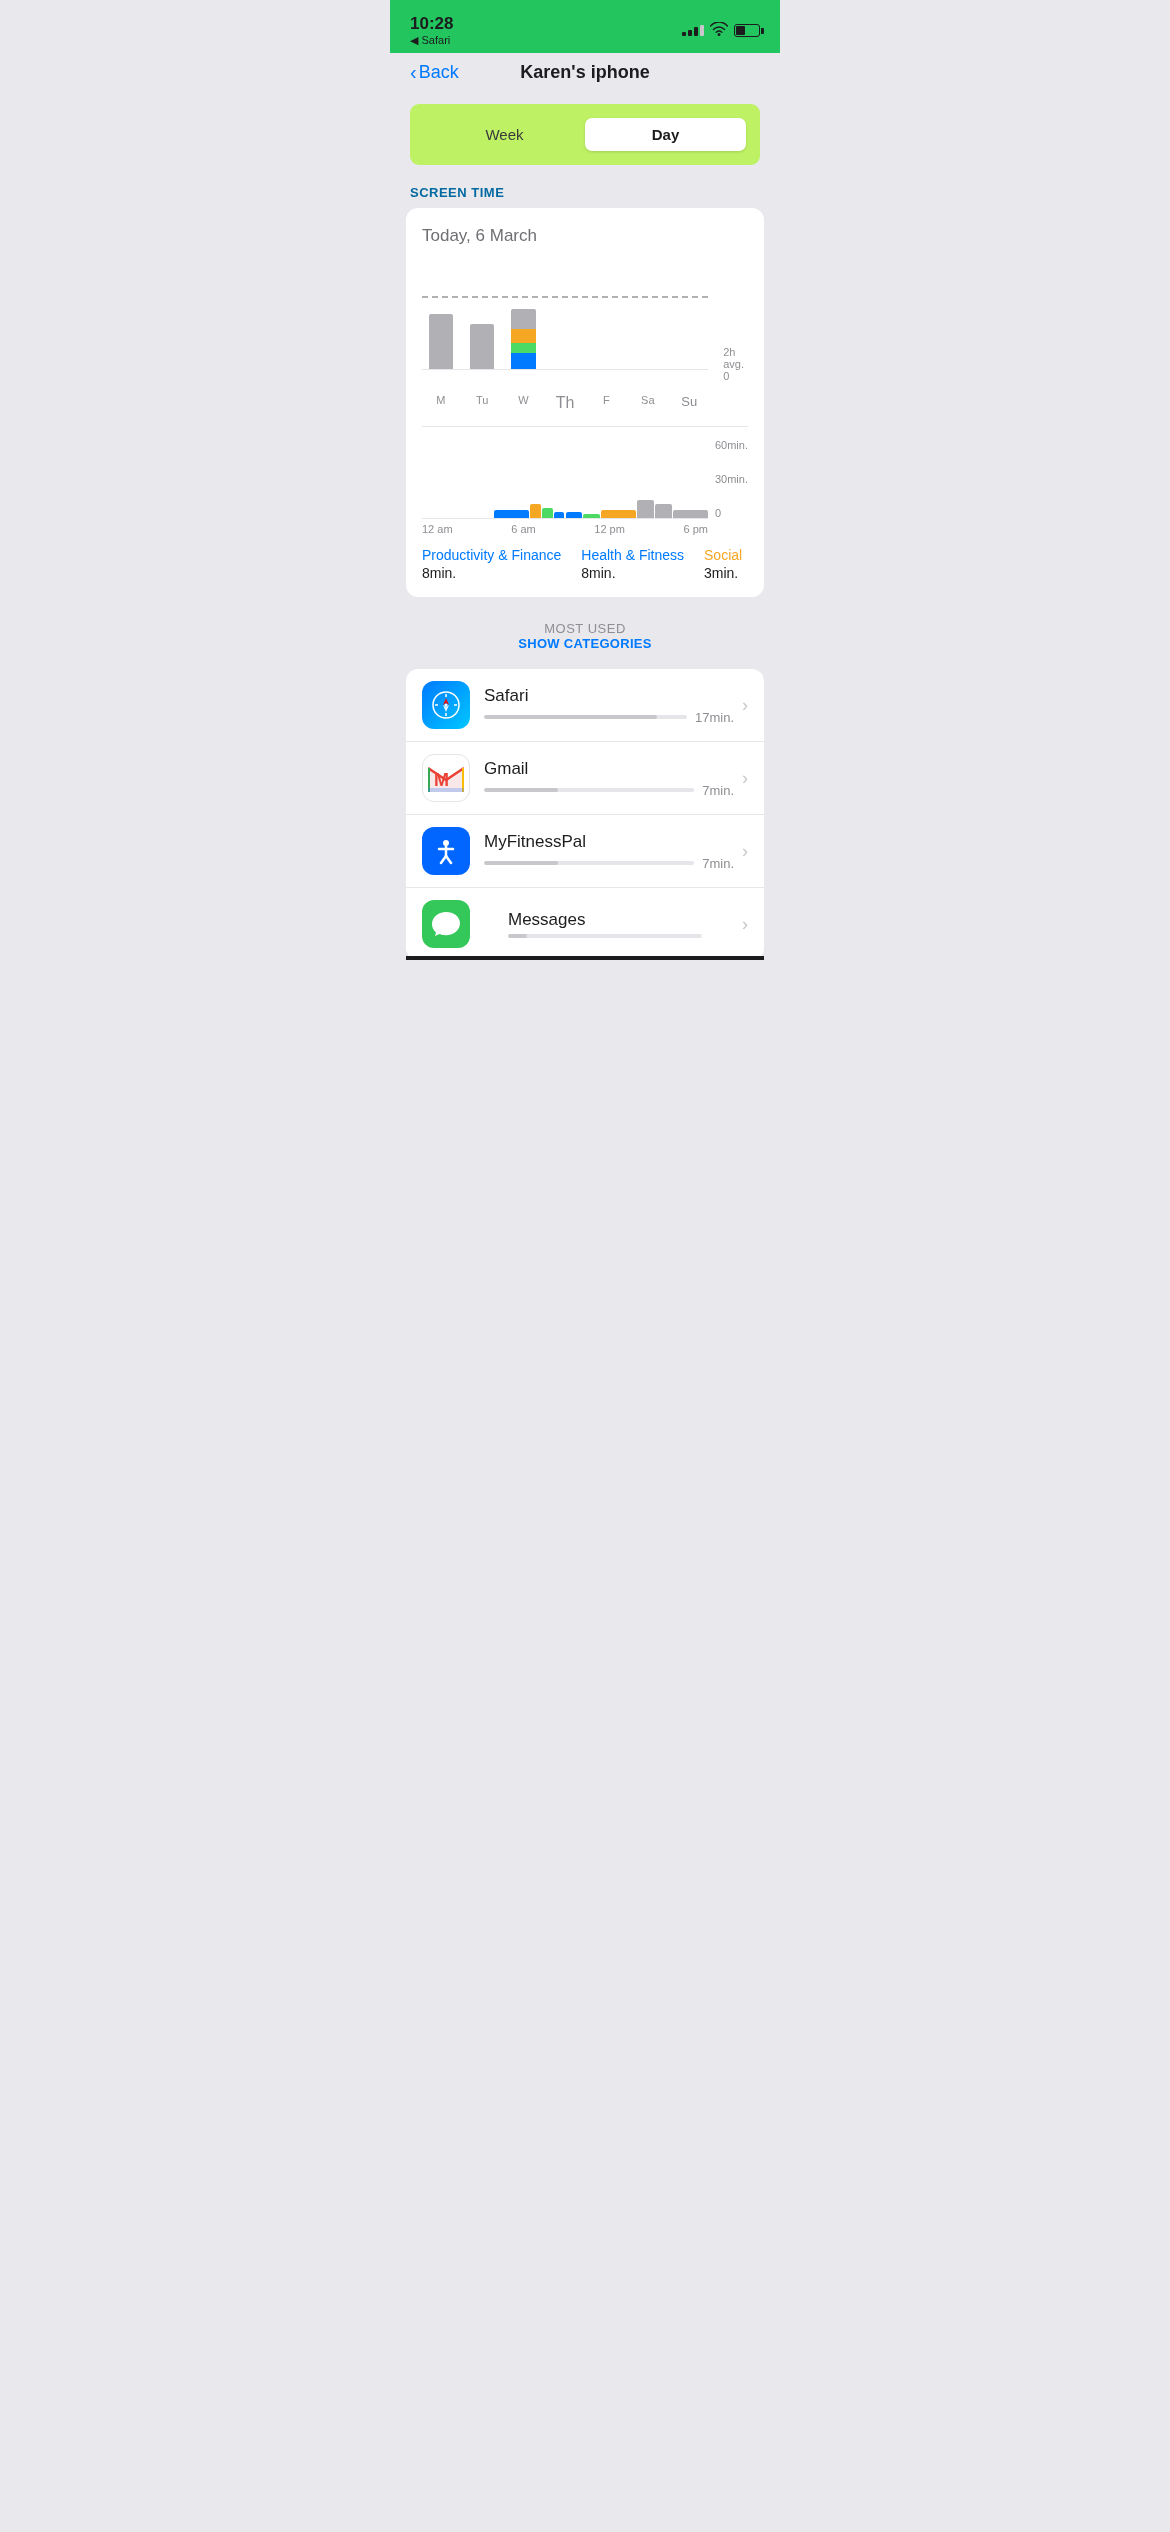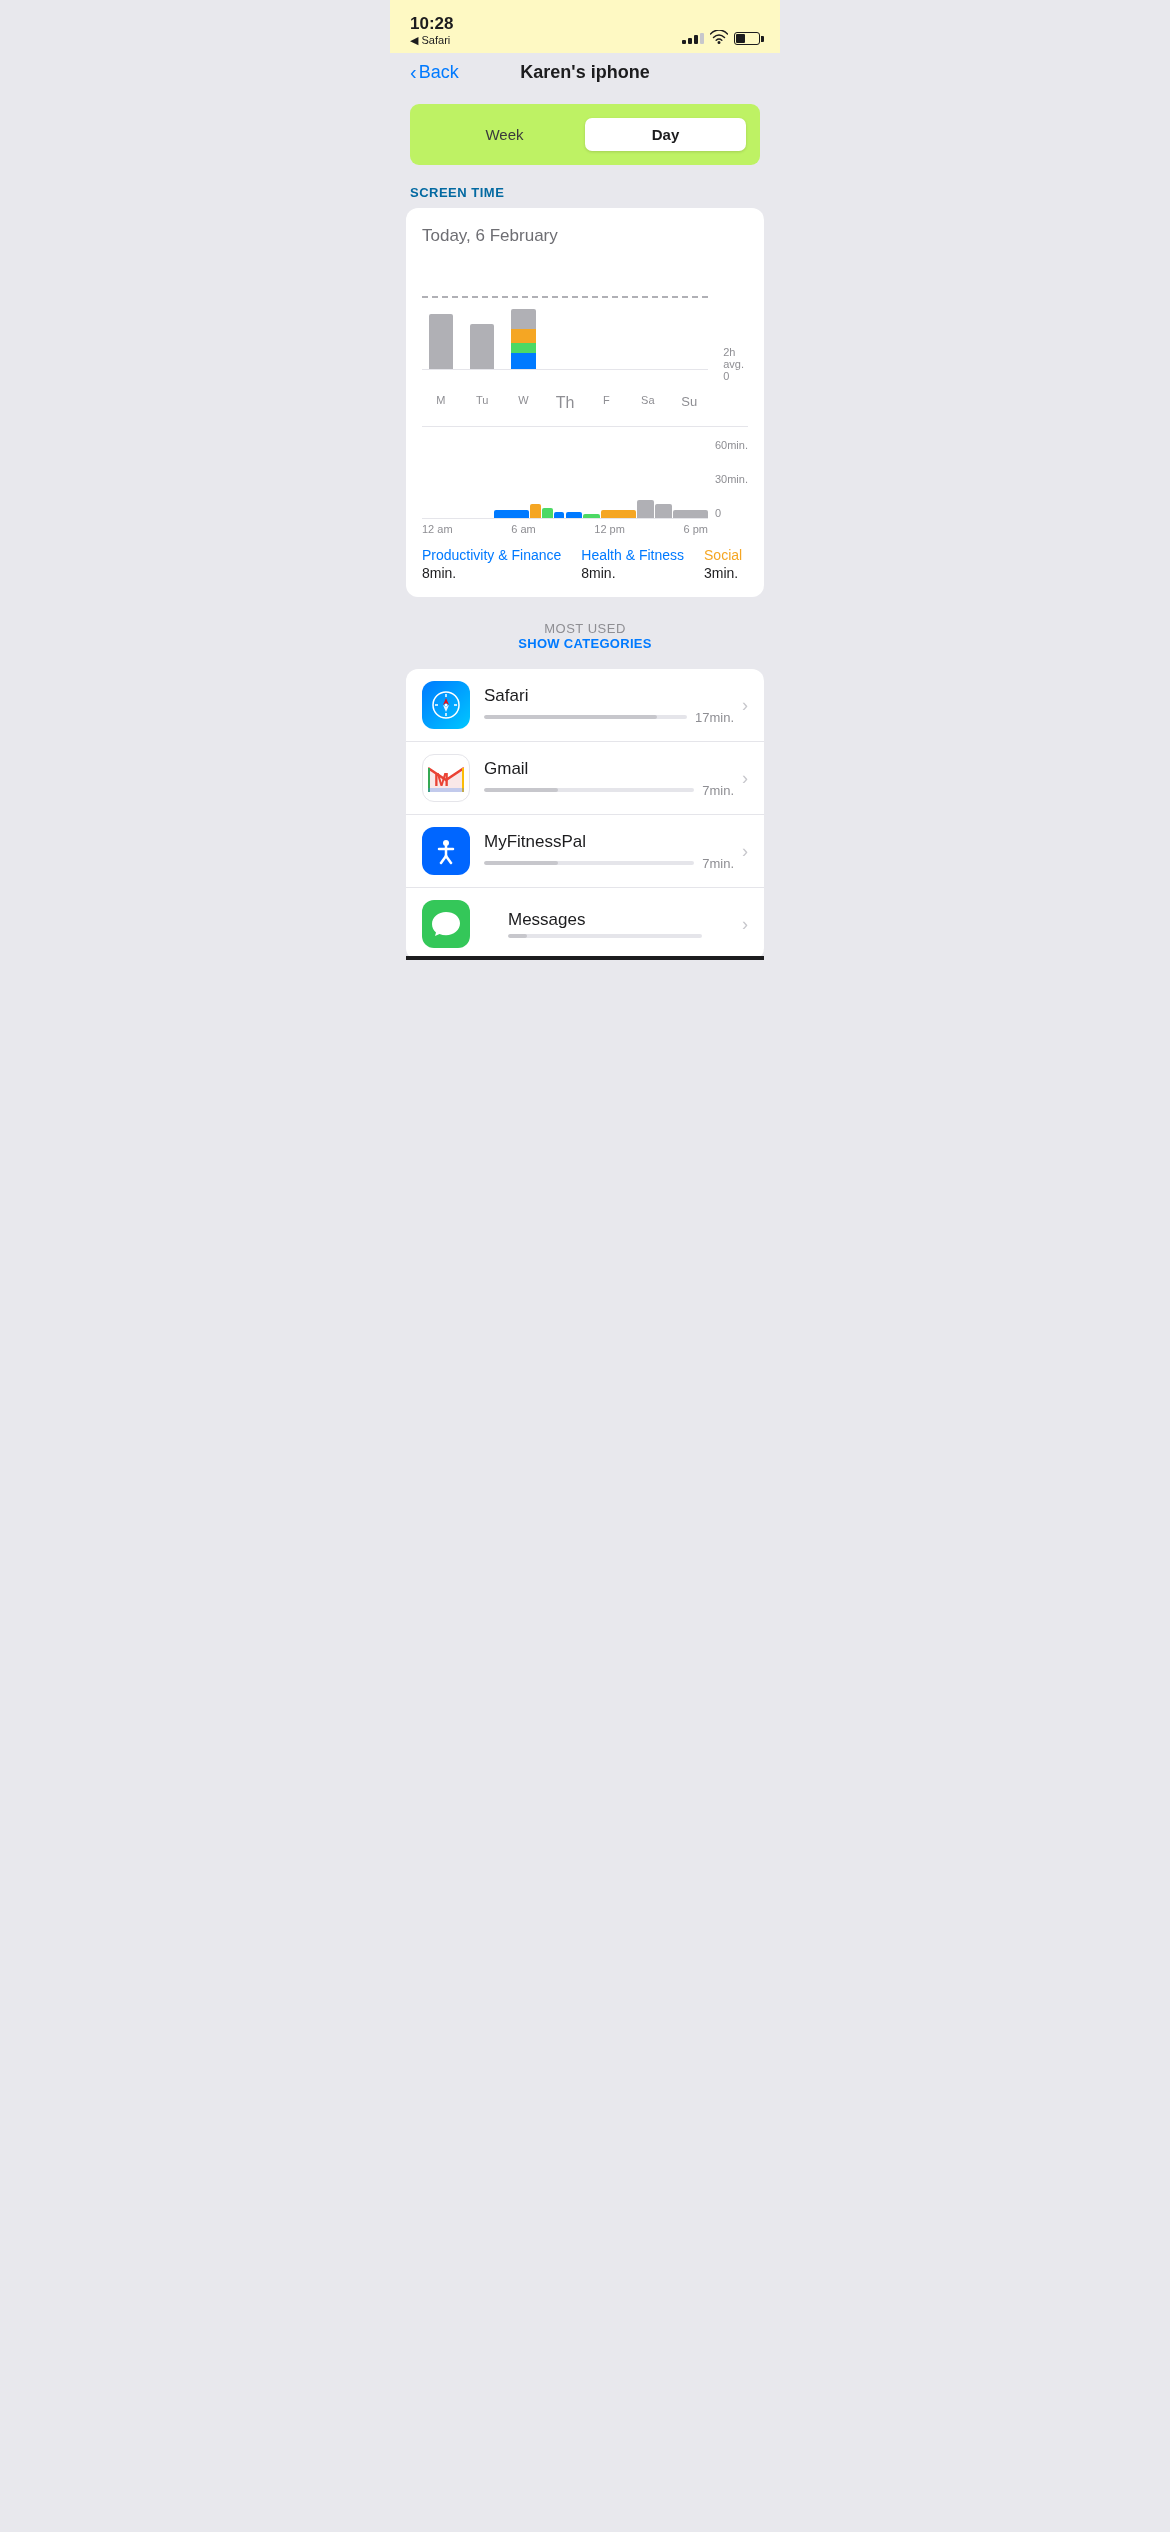--- a/index.html
+++ b/index.html
@@ -11,23 +11,23 @@
       width: 390px;
       margin: 0 auto;
       min-height: 844px;
       color: #1c1c1e;
     }
 
     
     .status-bar {
       display: flex;
       justify-content: space-between;
-      align-items: flex-end;
+      align-items: center;
       padding: 14px 20px 6px;
-      background: #fef9c3;
+      background: #22c55e;
     }
     .status-time {
       font-size: 17px;
       font-weight: 600;
     }
     .status-left {
       display: flex;
       flex-direction: column;
     }
     .status-safari {
@@ -432,21 +432,21 @@
 <div class="segment-container">
   <div class="segment-control">
     <div class="segment-btn inactive">Week</div>
     <div class="segment-btn active">Day</div>
   </div>
 </div>
 
 <div class="section-label">SCREEN TIME</div>
 
 <div class="card">
-  <div class="card-date">Today, 6 February</div>
+  <div class="card-date">Today, 6 March</div>
 
   <div class="week-chart-wrapper">
     <div class="avg-line"></div>
     <div class="week-chart" id="week-chart">
         <div style="flex: 1 1 0%; display: flex; flex-direction: column; align-items: center;">
           <div style="display: flex; flex-direction: column; align-items: center; justify-content: flex-end; height: 100px; width: 100%;">
             <div style="display: flex; flex-direction: column; justify-content: flex-end; width: 65%; height: 55px;">
               <div style="width: 100%; height: 55px; background: rgb(176, 176, 181); border-radius: 2px 2px 0px 0px;"></div>
             </div>
           </div>

